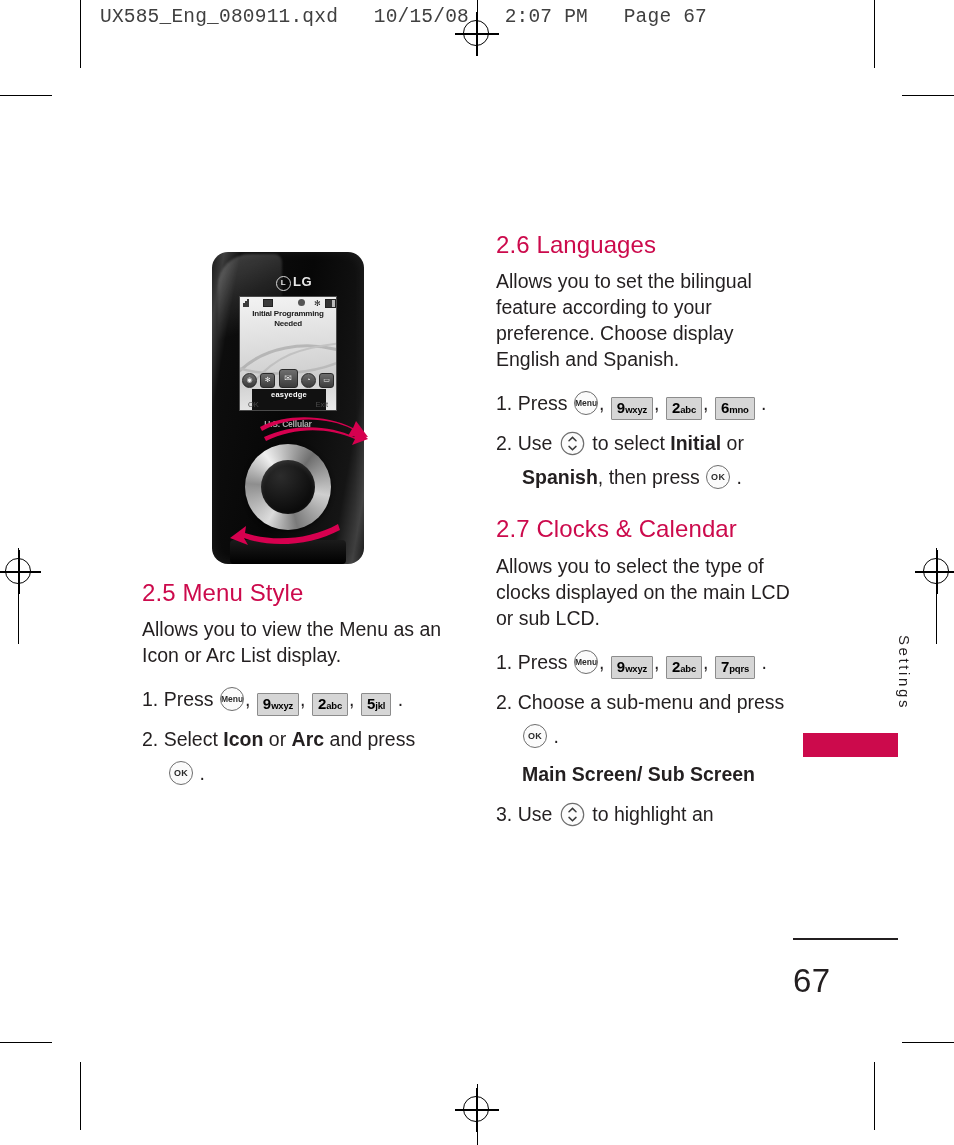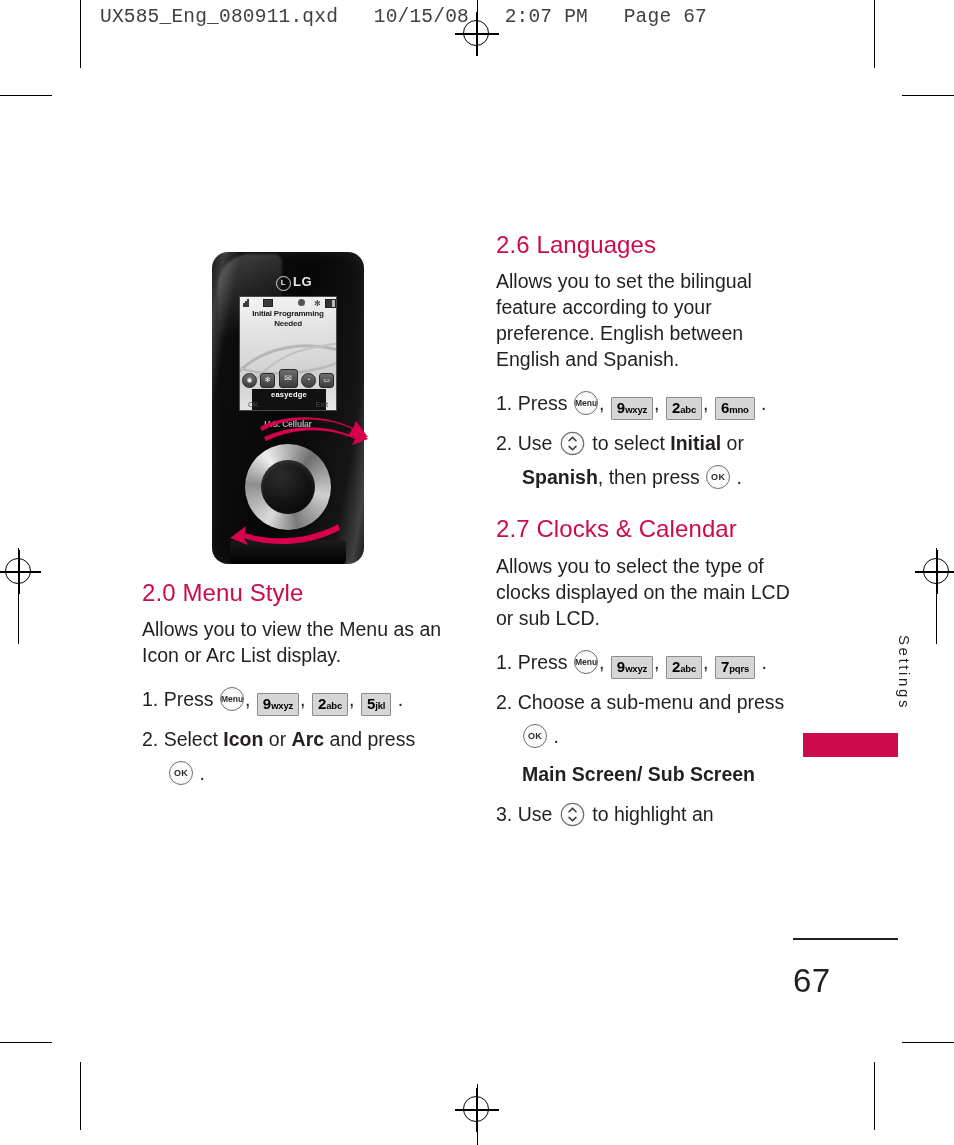--- a/index.html
+++ b/index.html
@@ -434,21 +434,21 @@
       <path d="M6 14 C34 -2 72 0 96 12 L92 19 L112 20 L100 4 L97 11 C70 -2 32 -4 4 10 Z" fill="#d6004f"></path>
       <path d="M8 20 C38 6 74 8 98 20 L104 14 L112 22 L96 28 L99 22 C72 10 38 10 10 24 Z" fill="#d6004f"></path>
     </svg>
 
     <svg class="arrow" style="left:18px; top:268px; width:116px; height:34px;" viewBox="0 0 116 34">
       <path d="M110 10 C80 26 40 28 14 18 L18 25 L0 18 L16 6 L15 13 C42 22 80 20 108 4 Z" fill="#d6004f"></path>
     </svg>
   </div>
 
   <div class="col-left" style="top:580px;">
-    <h2 class="sec">2.0 Menu Style</h2>
+    <h2 class="sec">2.5 Menu Style</h2>
     <p class="body">Allows you to view the Menu as an Icon or Arc List display.</p>
 
     <div class="step">
       <span>1.</span>
       <span>Press</span>
       <span class="rkey">Menu</span><span>,</span>
       <span class="key"><span class="d">9</span><span class="s">wxyz</span></span><span>,</span>
       <span class="key"><span class="d">2</span><span class="s">abc</span></span><span>,</span>
       <span class="key"><span class="d">5</span><span class="s">jkl</span></span>
       <span>.</span>
@@ -460,21 +460,21 @@
       <span class="substep">
         <span class="rkey ok">OK</span>
         <span>.</span>
       </span>
     </div>
   </div>
 
   <div class="col-right">
 
     <h2 class="sec">2.6 Languages</h2>
-    <p class="body">Allows you to set the bilingual feature according to your preference. English between English and Spanish.</p>
+    <p class="body">Allows you to set the bilingual feature according to your preference. Choose display English and Spanish.</p>
 
     <div class="step">
       <span>1.</span>
       <span>Press</span>
       <span class="rkey">Menu</span><span>,</span>
       <span class="key"><span class="d">9</span><span class="s">wxyz</span></span><span>,</span>
       <span class="key"><span class="d">2</span><span class="s">abc</span></span><span>,</span>
       <span class="key"><span class="d">6</span><span class="s">mno</span></span>
       <span>.</span>
     </div>

